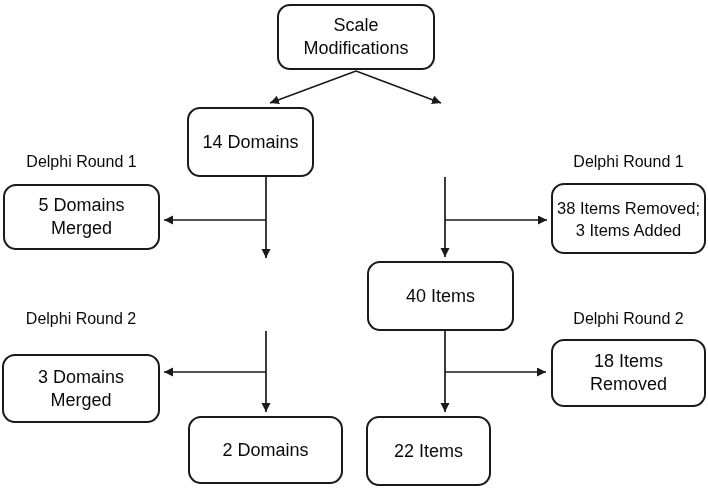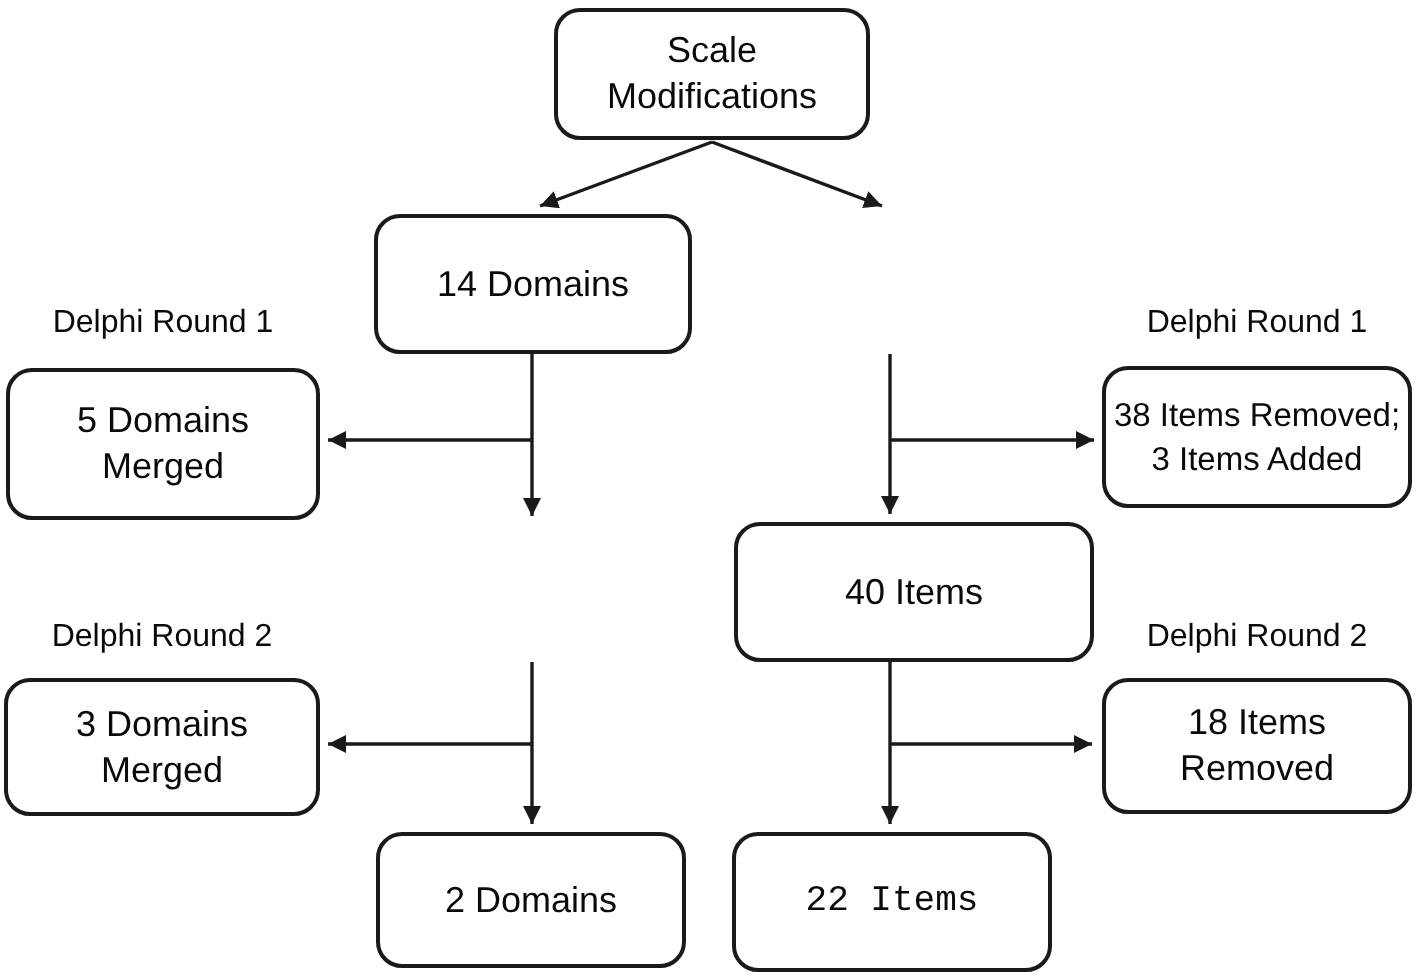--- a/index.html
+++ b/index.html
@@ -66,52 +66,52 @@
     <line x1="266" y1="372" x2="164" y2="372" stroke="#1a1a1a" stroke-width="1.7" marker-end="url(#ah)"></line>
     <line x1="445" y1="331" x2="445" y2="412" stroke="#1a1a1a" stroke-width="1.7" marker-end="url(#ah)"></line>
     <line x1="445" y1="372" x2="546" y2="372" stroke="#1a1a1a" stroke-width="1.7" marker-end="url(#ah)"></line>
   </svg>
 
   <div class="node" style="left:277px; top:4px; width:158px; height:66px;">
     <span class="tline">Scale</span>
     <span class="tline">Modifications</span>
   </div>
 
-  <div class="node" style="left:187px; top:107px; width:159px; height:70px;">
+  <div class="node" style="left:187px; top:107px; width:127px; height:70px;">
     <span class="tline">14 Domains</span>
   </div>
 
   <div class="side-label" style="left:3px; top:153px; width:157px; height:18px;">Delphi Round 1</div>
-  <div class="node" style="left:3px; top:184px; width:157px; height:76px;">
+  <div class="node" style="left:3px; top:184px; width:157px; height:66px;">
     <span class="tline">5 Domains</span>
     <span class="tline">Merged</span>
   </div>
 
   <div class="side-label" style="left:551px; top:153px; width:155px; height:18px;">Delphi Round 1</div>
   <div class="node small" style="left:551px; top:183px; width:155px; height:71px;">
     <span class="tline">38 Items Removed;</span>
     <span class="tline">3 Items Added</span>
   </div>
 
-  <div class="node" style="left:367px; top:261px; width:180px; height:70px;">
+  <div class="node" style="left:367px; top:261px; width:147px; height:70px;">
     <span class="tline">40 Items</span>
   </div>
 
   <div class="side-label" style="left:2px; top:310px; width:158px; height:18px;">Delphi Round 2</div>
-  <div class="node" style="left:2px; top:339px; width:158px; height:69px;">
+  <div class="node" style="left:2px; top:354px; width:158px; height:69px;">
     <span class="tline">3 Domains</span>
     <span class="tline">Merged</span>
   </div>
 
   <div class="side-label" style="left:551px; top:310px; width:155px; height:18px;">Delphi Round 2</div>
   <div class="node" style="left:551px; top:339px; width:155px; height:68px;">
     <span class="tline">18 Items</span>
     <span class="tline">Removed</span>
   </div>
 
   <div class="node" style="left:188px; top:416px; width:155px; height:68px;">
     <span class="tline">2 Domains</span>
   </div>
-  <div class="node" style="left:366px; top:416px; width:160px; height:70px;font-family:Liberation Mono, monospace;">
+  <div class="node" style="left:366px; top:416px; width:125px; height:70px;">
     <span class="tline">22 Items</span>
   </div>
 
 </div>
 
 </body></html>

